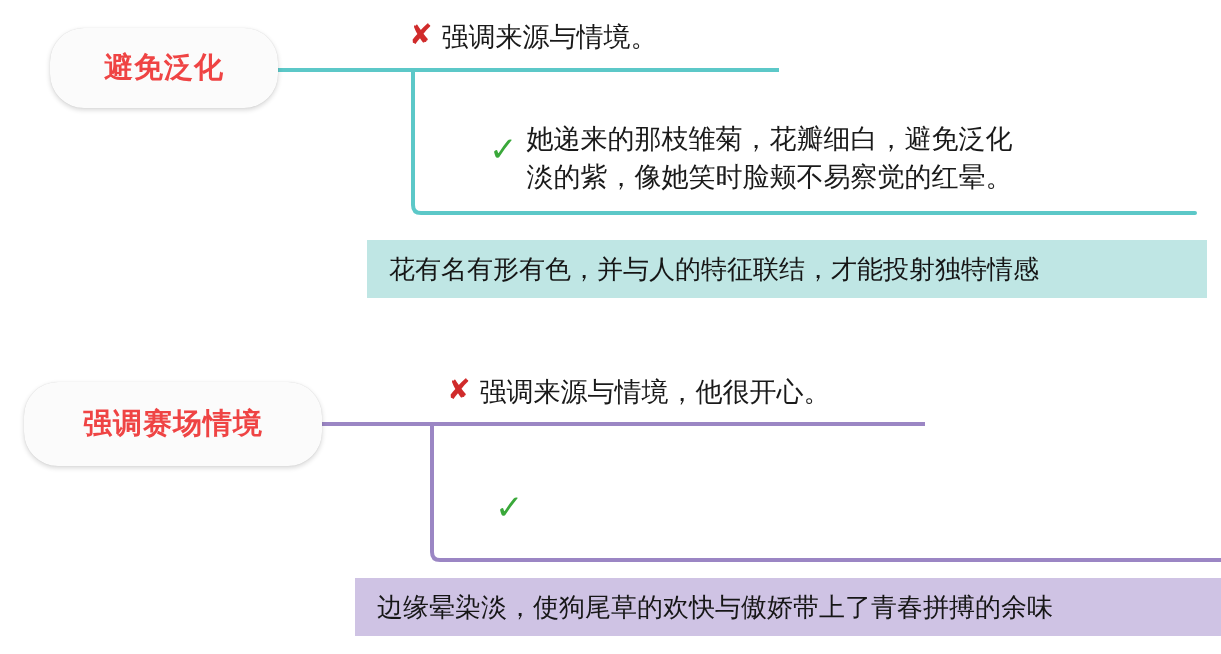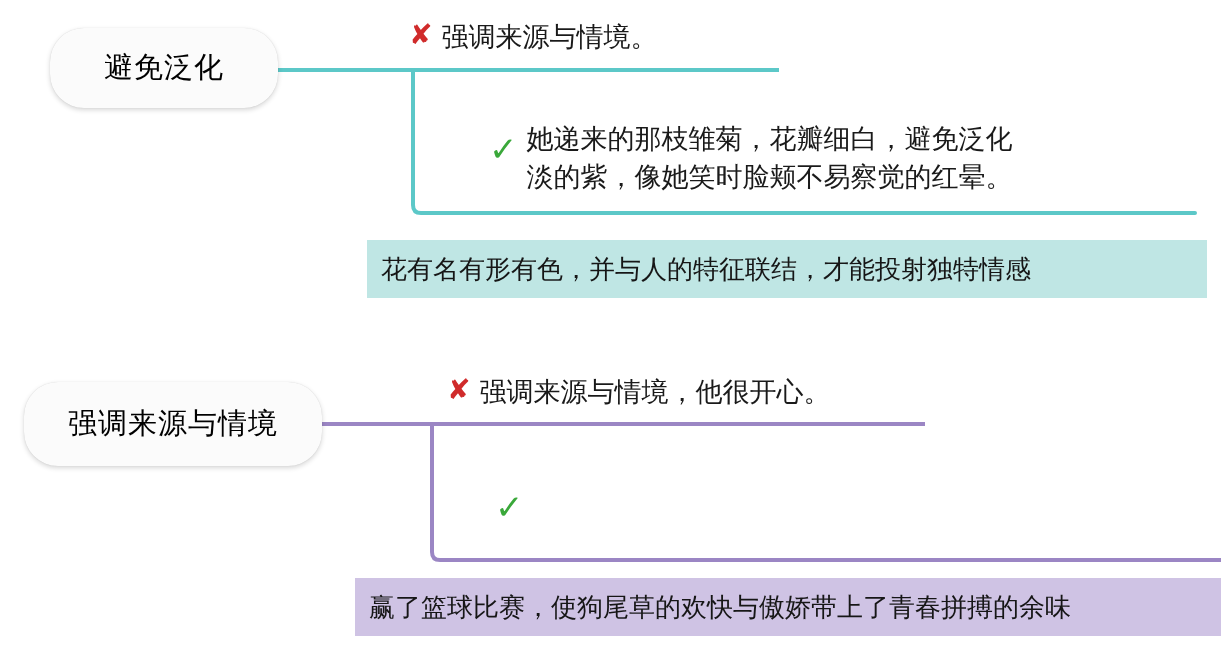--- a/index.html
+++ b/index.html
@@ -30,22 +30,22 @@
   
   .pill {
     position: absolute;
     background: #fbfbfb;
     border-radius: 34px;
     box-shadow: 0 2px 5px rgba(0,0,0,0.16), 0 0 1px rgba(0,0,0,0.15);
     display: flex;
     align-items: center;
     justify-content: center;
     font-family: "Liberation Sans", "DejaVu Sans", sans-serif;
-    font-weight: normal;
-    color: #000000;
+    font-weight: bold;
+    color: #ef4444;
     letter-spacing: 1px;
   }
   #pill-1 {
     left: 50px;
     top: 28px;
     width: 228px;
     height: 80px;
     font-size: 29px;
   }
   #pill-2 {
@@ -88,21 +88,21 @@
   #row-bad-2   { left: 447px; top: 373px; width: 740px; }
   #row-good-2  { left: 495px; top: 478px; width: 700px; }
 
   
   .summary {
     position: absolute;
     display: flex;
     align-items: center;
     font-size: 26px;
     color: #161616;
-    padding-left: 14px;
+    padding-left: 22px;
     box-sizing: border-box;
   }
   #summary-1 {
     left: 367px;
     top: 240px;
     width: 840px;
     height: 58px;
     background: #bfe6e4;
   }
   #summary-2 {
@@ -140,29 +140,29 @@
     <span class="mark check">✓</span>
     <span class="text">她递来的那枝雏菊，花瓣细白，避免泛化
 淡的紫，像她笑时脸颊不易察觉的红晕。</span>
   </div>
 
   <div class="summary" id="summary-1">
     <span>花有名有形有色，并与人的特征联结，才能投射独特情感</span>
   </div>
 
   <div class="pill" id="pill-2">
-    <span>强调来源与情境</span>
+    <span>强调赛场情境</span>
   </div>
 
   <div class="row" id="row-bad-2">
     <span class="mark cross">✘</span>
     <span class="text">强调来源与情境，他很开心。</span>
   </div>
 
   <div class="row" id="row-good-2">
     <span class="mark check">✓</span>
   </div>
 
   <div class="summary" id="summary-2">
-    <span>赢了篮球比赛，使狗尾草的欢快与傲娇带上了青春拼搏的余味</span>
+    <span>边缘晕染淡，使狗尾草的欢快与傲娇带上了青春拼搏的余味</span>
   </div>
 
 </div>
 
 </body></html>

